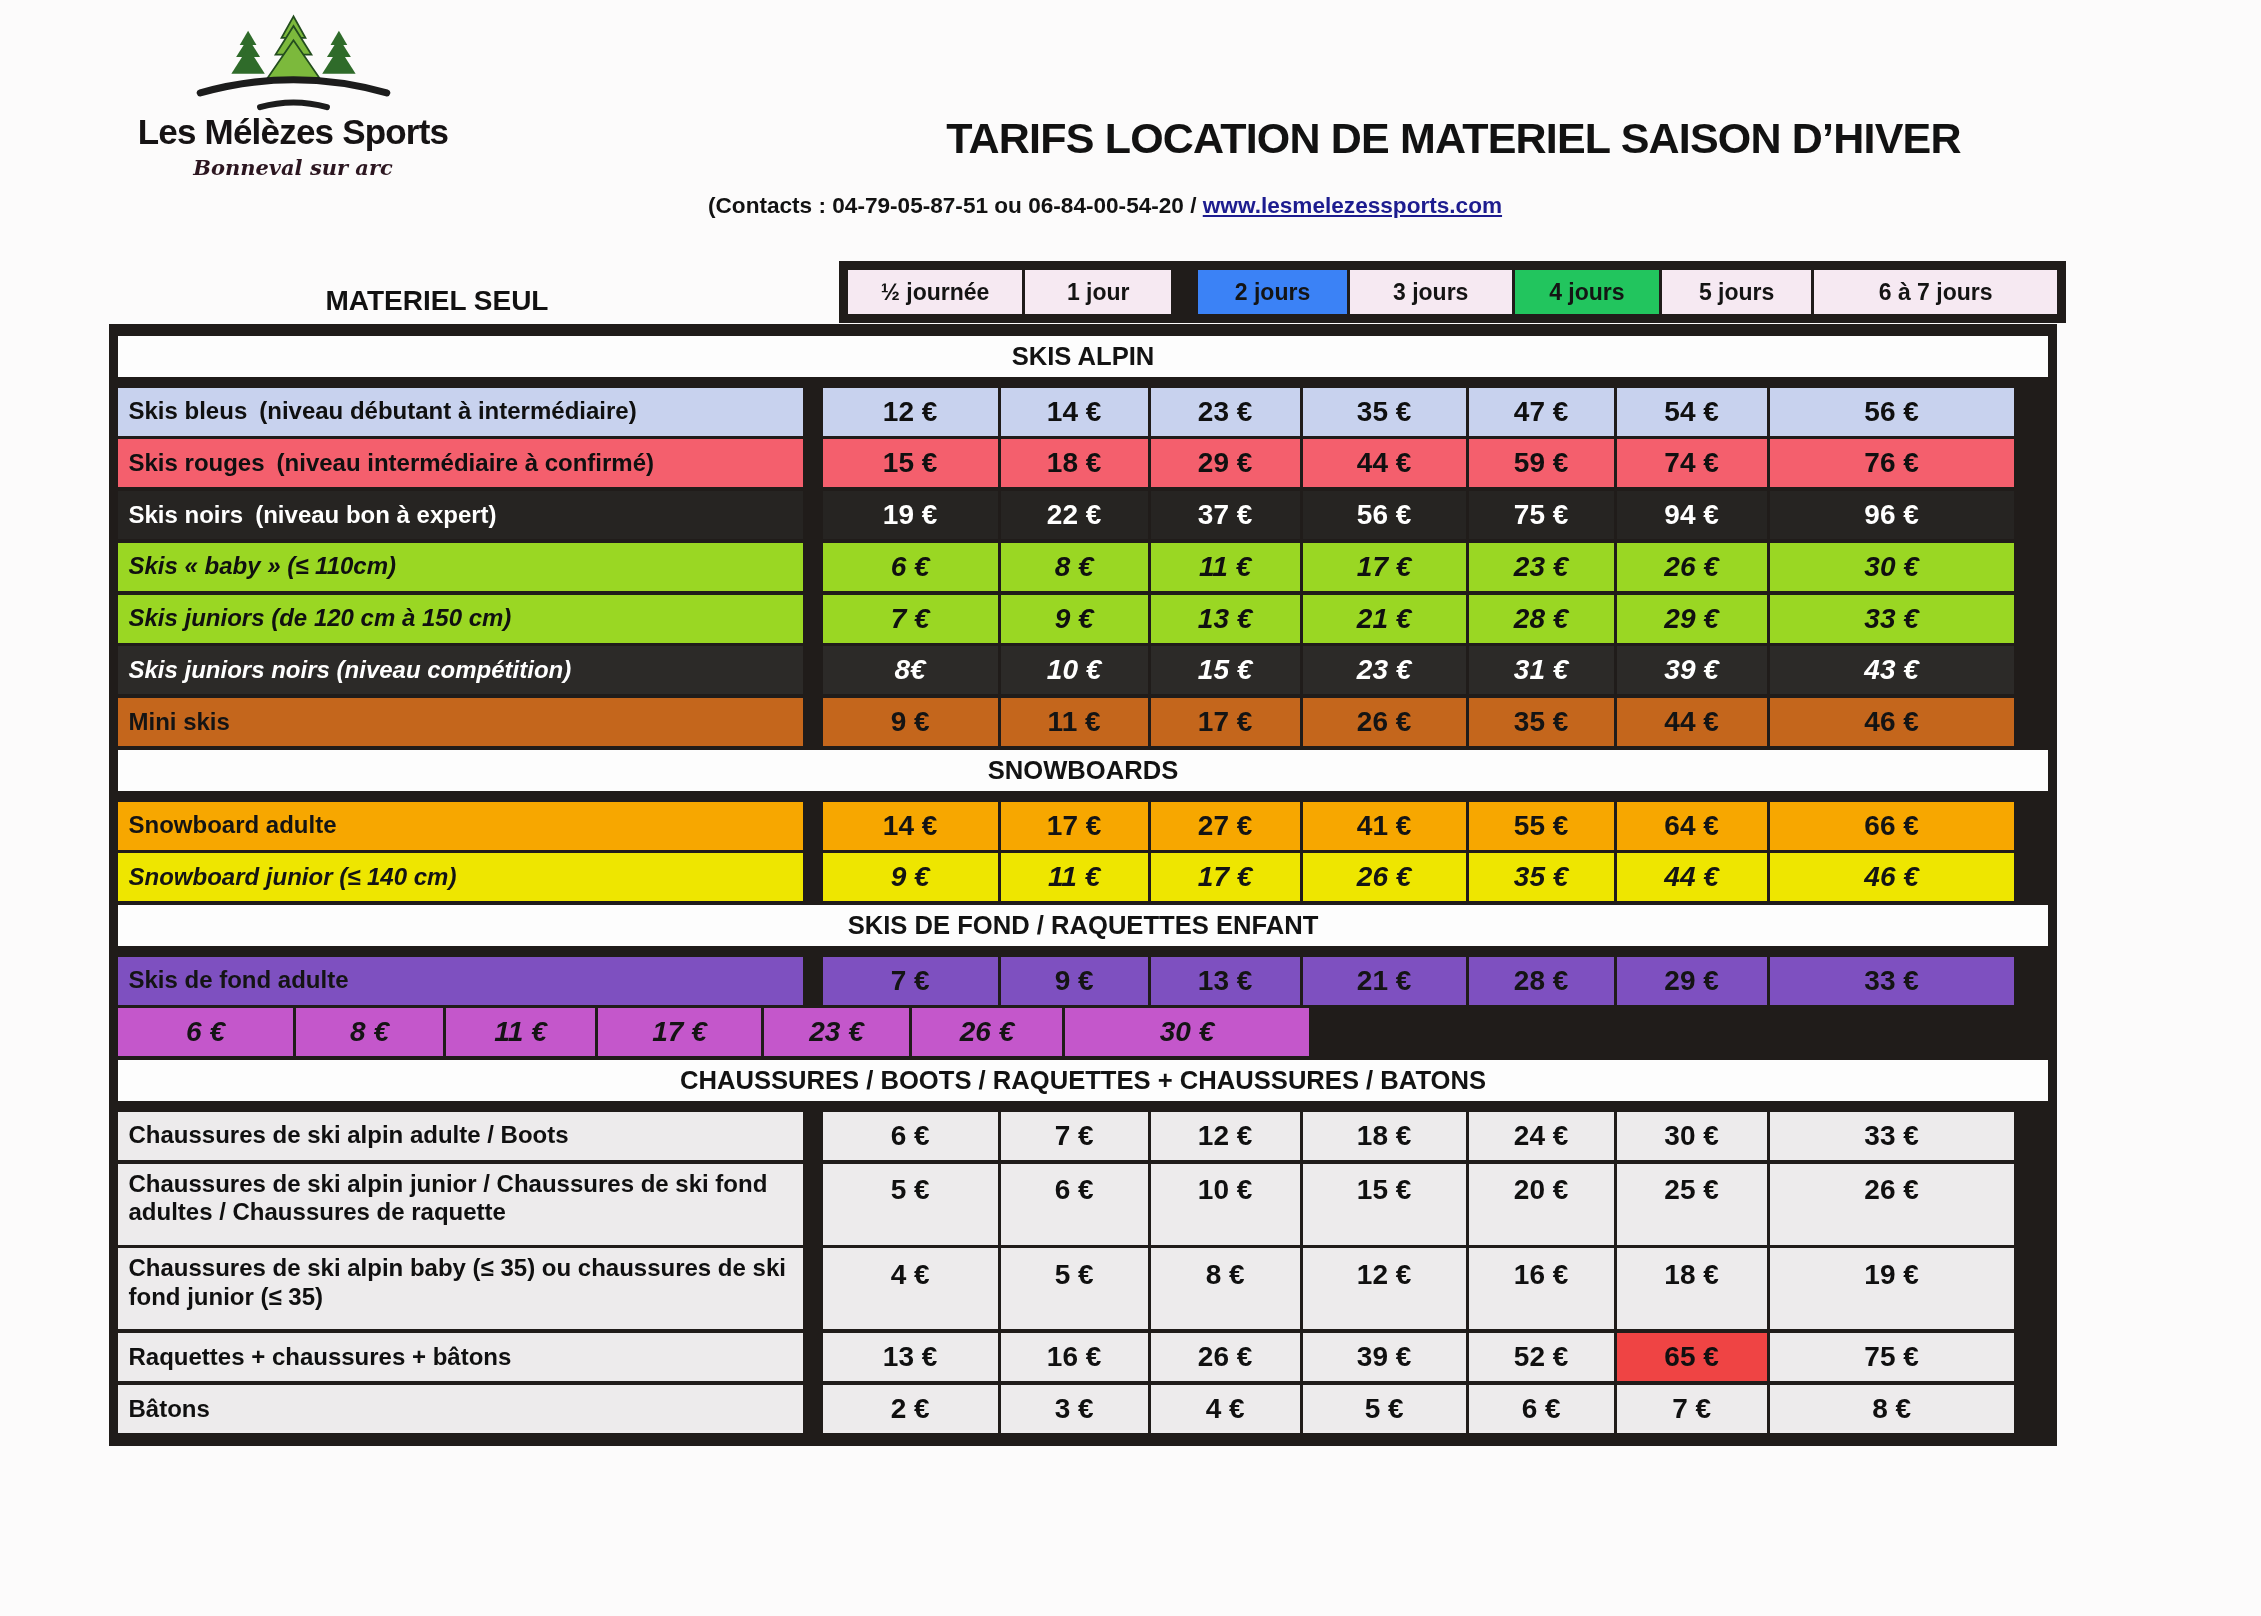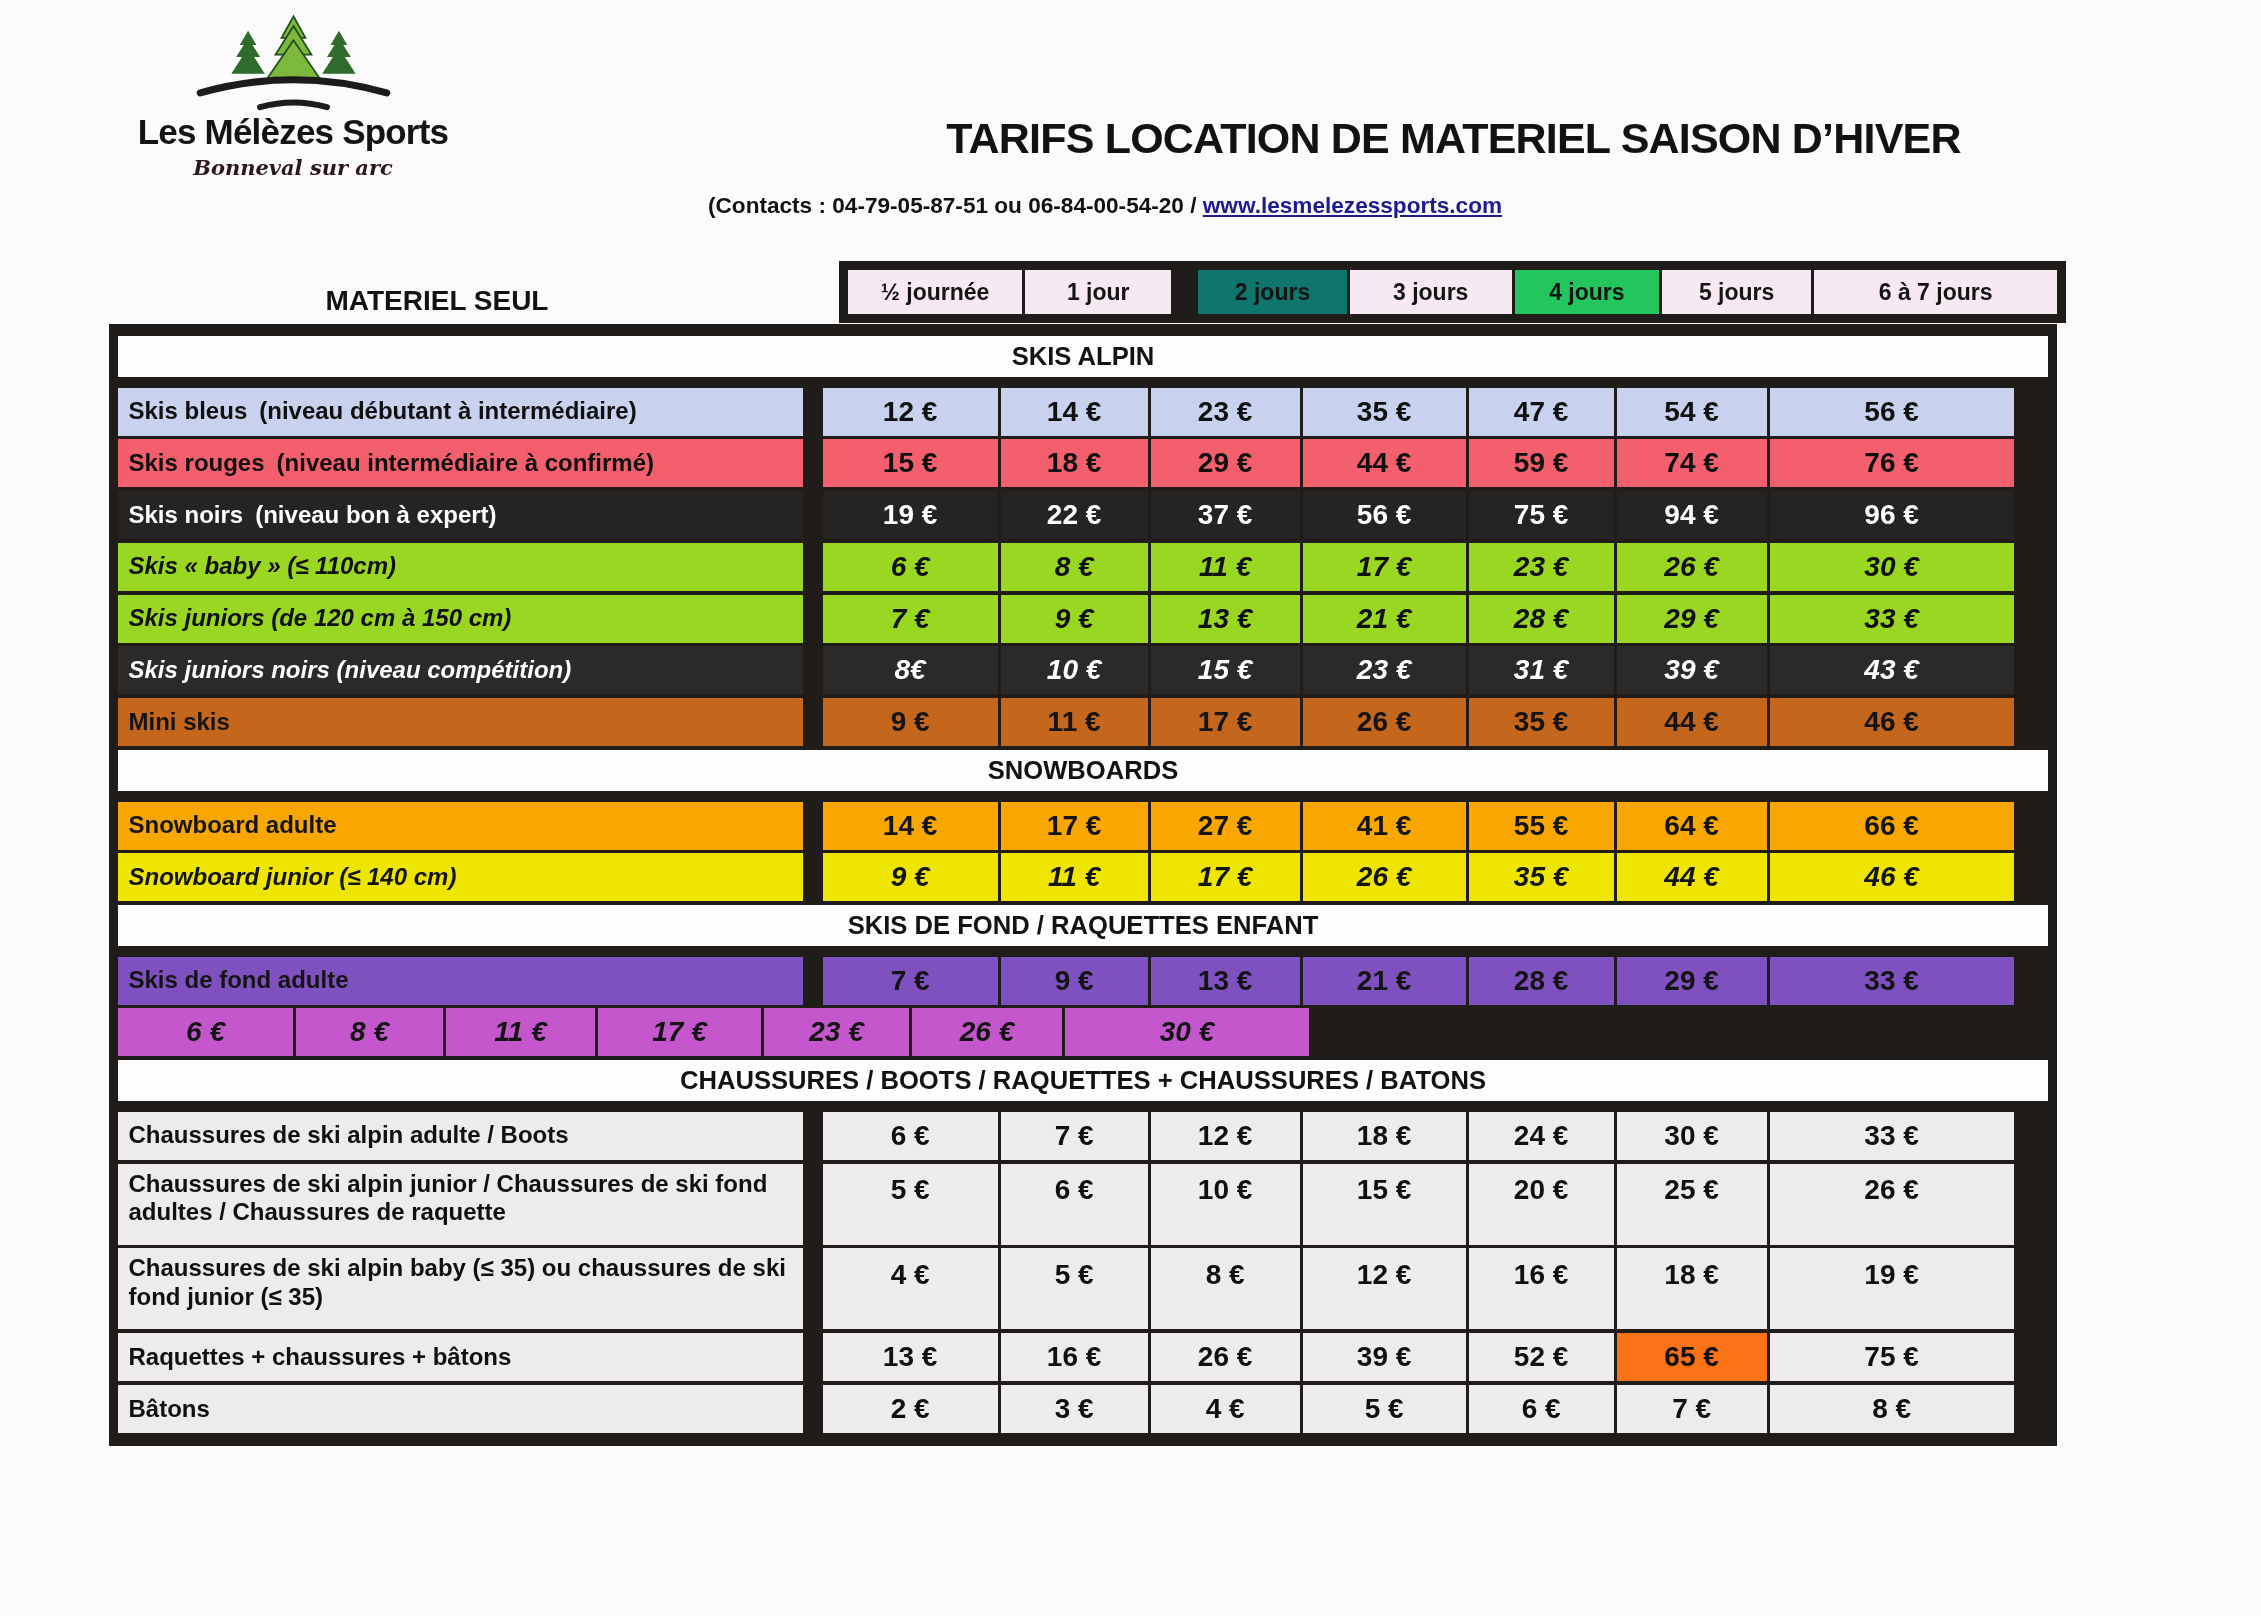--- a/index.html
+++ b/index.html
@@ -86,21 +86,21 @@
   <div class="title">TARIFS LOCATION DE MATERIEL SAISON D’HIVER</div>
   <div class="contacts">
     <span>(Contacts : 04-79-05-87-51 ou 06-84-00-54-20 / </span><a href="#">www.lesmelezessports.com</a>
   </div>
 
   <div class="materiel">MATERIEL SEUL</div>
 
   <div class="days-box">
       <div class="day-cell c0" style="background: rgb(246, 233, 242);">½ journée</div>
       <div class="day-cell c1" style="background: rgb(246, 233, 242);">1 jour</div>
-      <div class="day-cell c2" style="background: #0f766e; margin-left: 24px;">2 jours</div>
+      <div class="day-cell c2" style="background: #3b82f6; margin-left: 24px;">2 jours</div>
       <div class="day-cell c3" style="background: rgb(246, 233, 242);">3 jours</div>
       <div class="day-cell c4" style="background: #22c55e;">4 jours</div>
       <div class="day-cell c5" style="background: rgb(246, 233, 242);">5 jours</div>
       <div class="day-cell c6" style="background: rgb(246, 233, 242);">6 à 7 jours</div>
     </div>
 
   <div class="table">
       <div class="banner">SKIS ALPIN</div>
       <div class="row">
         <div class="cell label" style="background: rgb(200, 210, 238); color: rgb(16, 16, 16);">
@@ -271,21 +271,21 @@
       </div>
       <div class="row">
         <div class="cell label" style="background: rgb(237, 235, 236); color: rgb(16, 16, 16);">
           <span>Raquettes + chaussures + bâtons</span>
         </div>
         <div class="cell price c0" style="background: rgb(237, 235, 236); color: rgb(16, 16, 16);">13 €</div>
         <div class="cell price c1" style="background: rgb(237, 235, 236); color: rgb(16, 16, 16);">16 €</div>
         <div class="cell price c2" style="background: rgb(237, 235, 236); color: rgb(16, 16, 16);">26 €</div>
         <div class="cell price c3" style="background: rgb(237, 235, 236); color: rgb(16, 16, 16);">39 €</div>
         <div class="cell price c4" style="background: rgb(237, 235, 236); color: rgb(16, 16, 16);">52 €</div>
-        <div class="cell price c5" style="background: #f97316; color: rgb(16, 16, 16);">65 €</div>
+        <div class="cell price c5" style="background: #ef4444; color: rgb(16, 16, 16);">65 €</div>
         <div class="cell price c6" style="background: rgb(237, 235, 236); color: rgb(16, 16, 16);">75 €</div>
       </div>
       <div class="row">
         <div class="cell label" style="background: rgb(237, 235, 236); color: rgb(16, 16, 16);">
           <span>Bâtons</span>
         </div>
         <div class="cell price c0" style="background: rgb(237, 235, 236); color: rgb(16, 16, 16);">2 €</div>
         <div class="cell price c1" style="background: rgb(237, 235, 236); color: rgb(16, 16, 16);">3 €</div>
         <div class="cell price c2" style="background: rgb(237, 235, 236); color: rgb(16, 16, 16);">4 €</div>
         <div class="cell price c3" style="background: rgb(237, 235, 236); color: rgb(16, 16, 16);">5 €</div>

